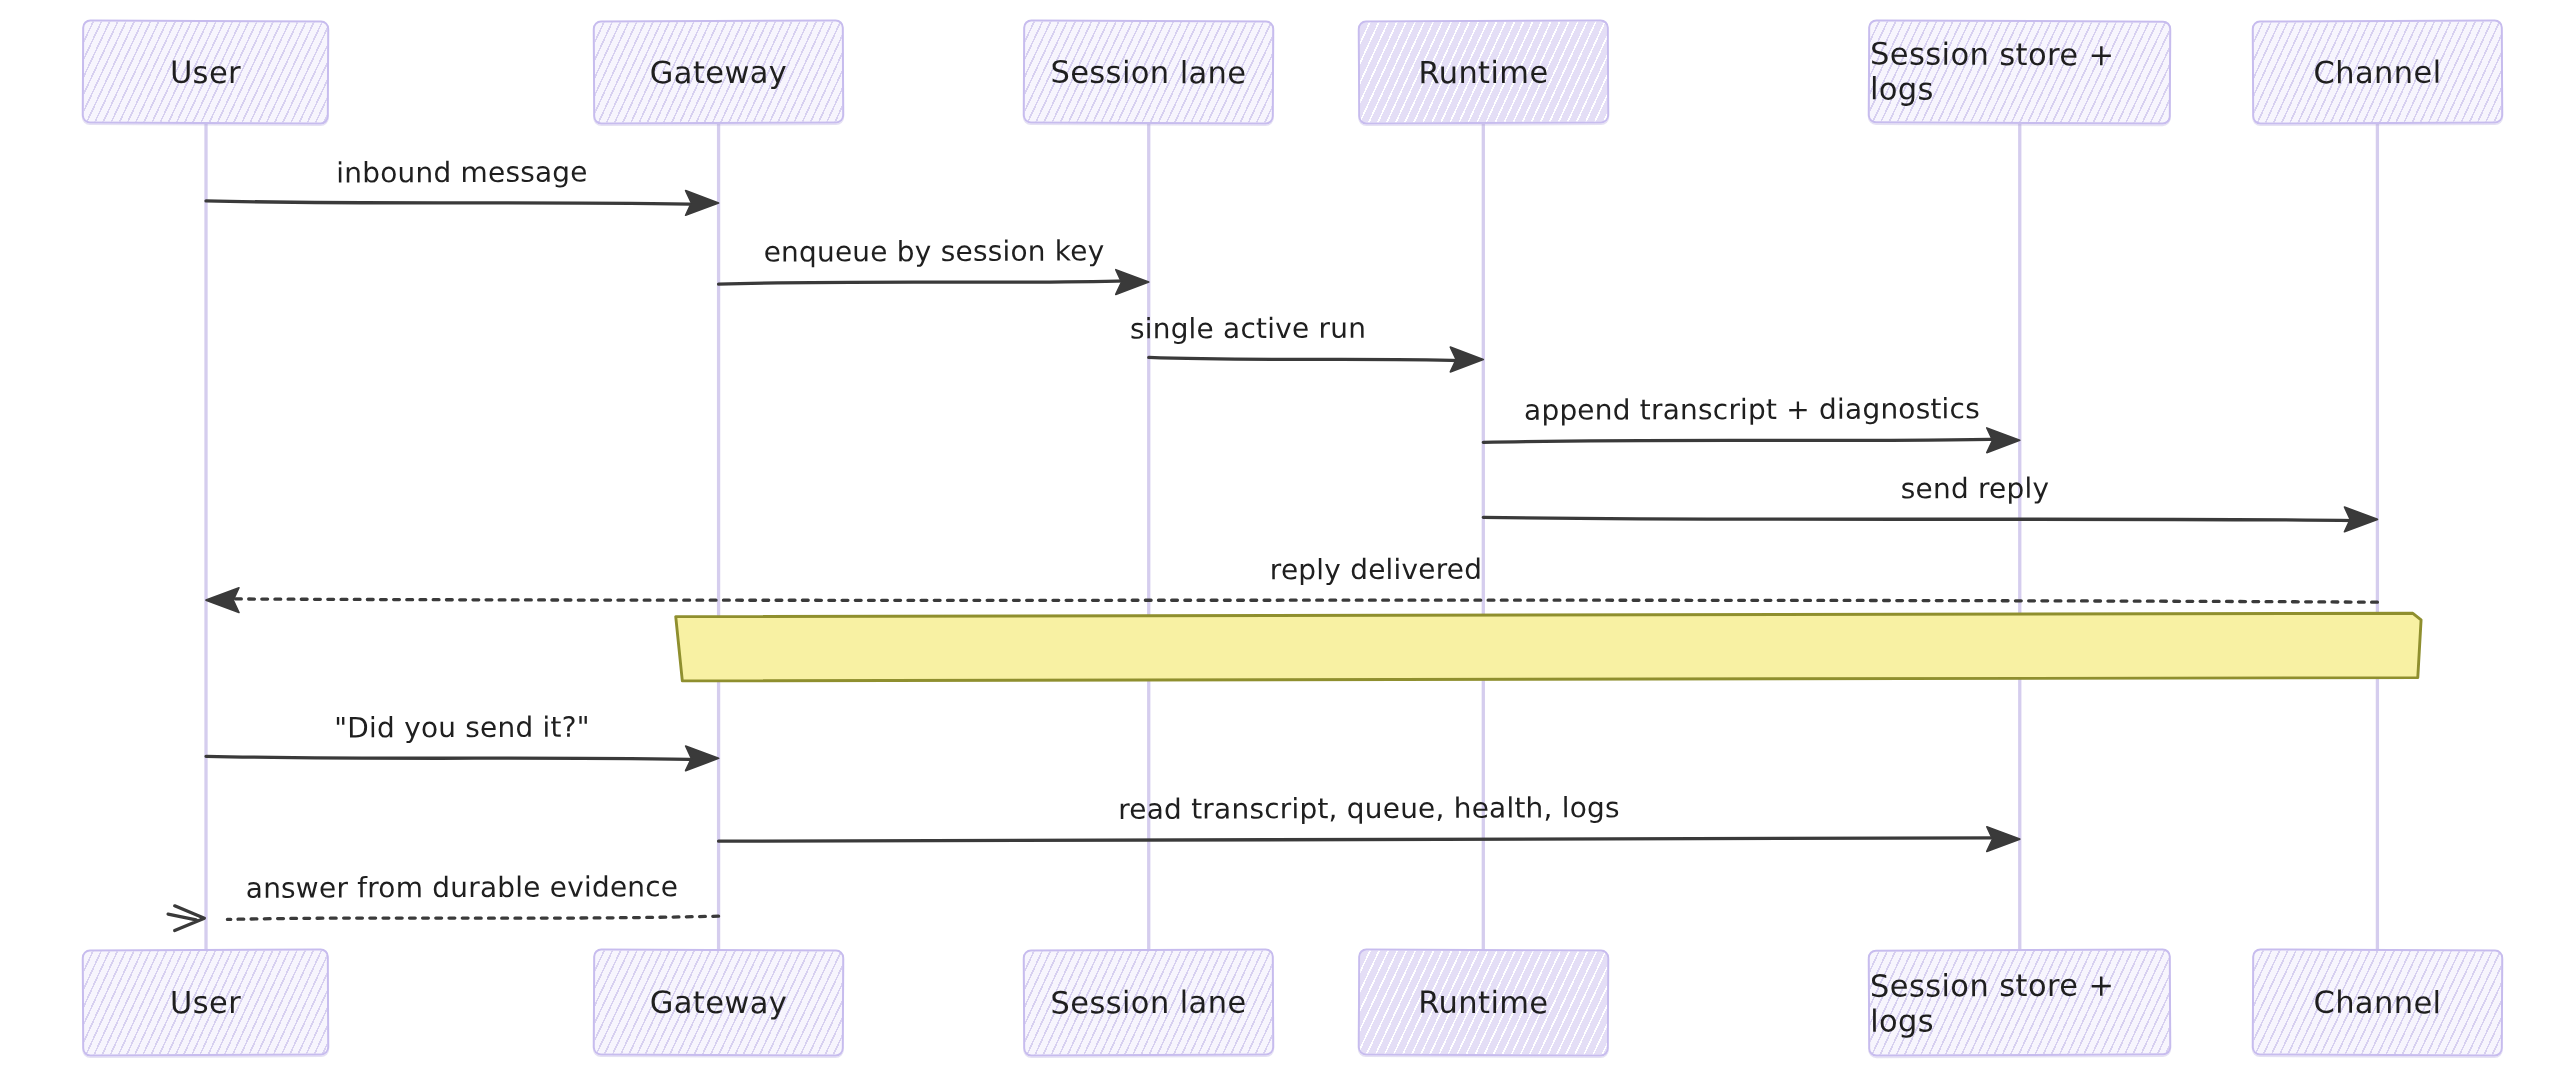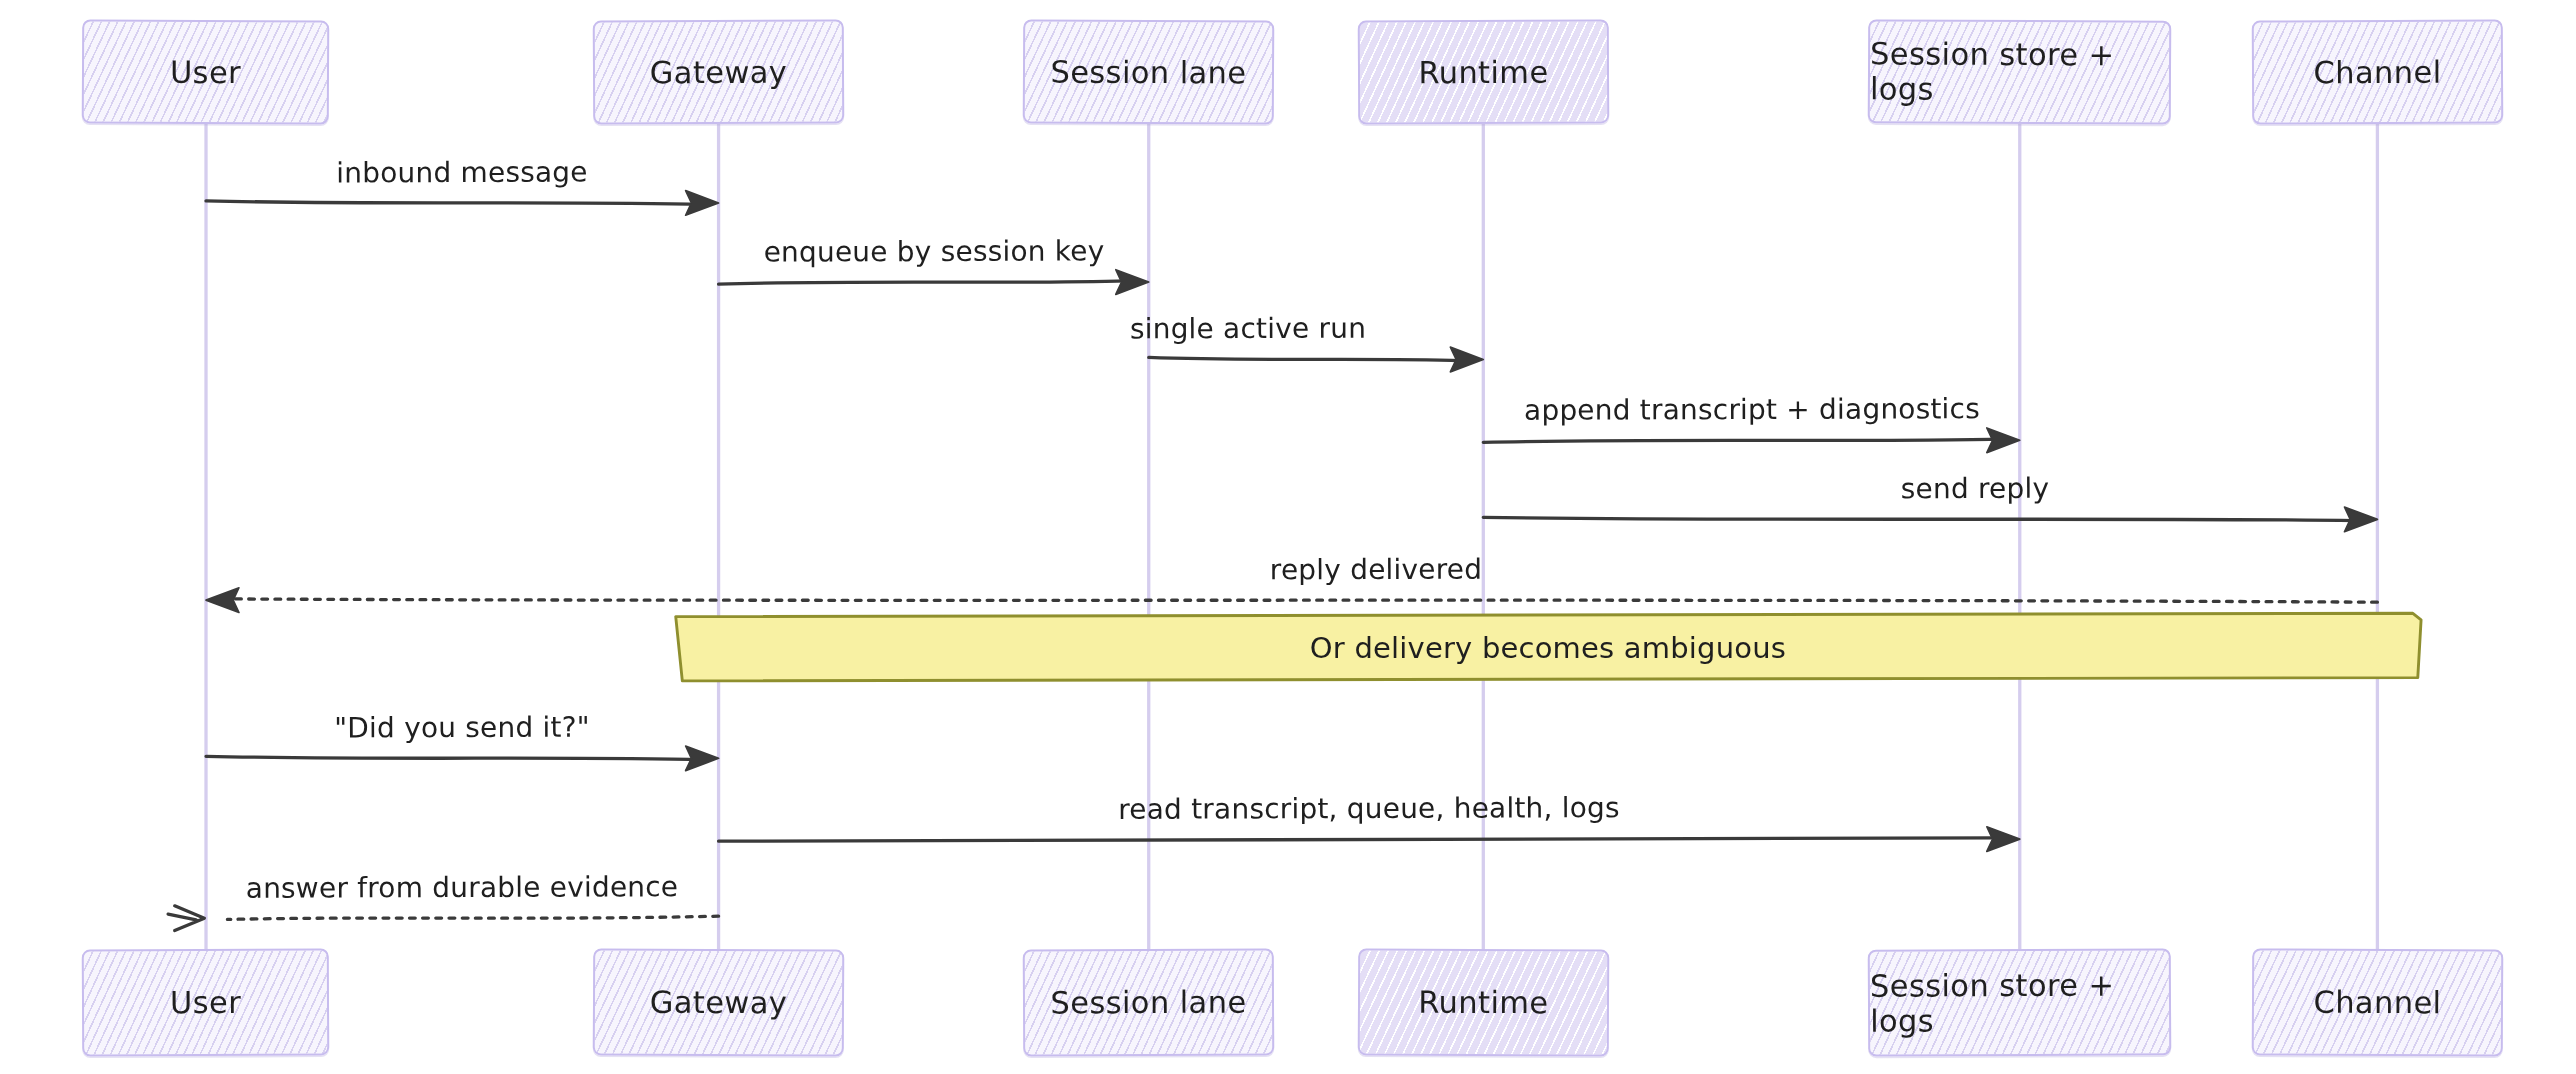--- a/index.html
+++ b/index.html
@@ -138,15 +138,14 @@
     </div>
     <div class="actor" style="left: 1868px; top: 949px; width: 303px; height: 107px; transform: rotate(-0.25deg);">
       <span class="actor-label">Session store + logs</span>
     </div>
     <div class="actor" style="left: 2252px; top: 20px; width: 251px; height: 104px; transform: rotate(-0.25deg);">
       <span class="actor-label">Channel</span>
     </div>
     <div class="actor" style="left: 2252px; top: 949px; width: 251px; height: 107px; transform: rotate(0.25deg);">
       <span class="actor-label">Channel</span>
     </div>
-    <div class="note-label" style="left: 1548px; top: 648px;">Or delivery becomes ambiguous</div>
   </div>
 
 
 </body></html>

